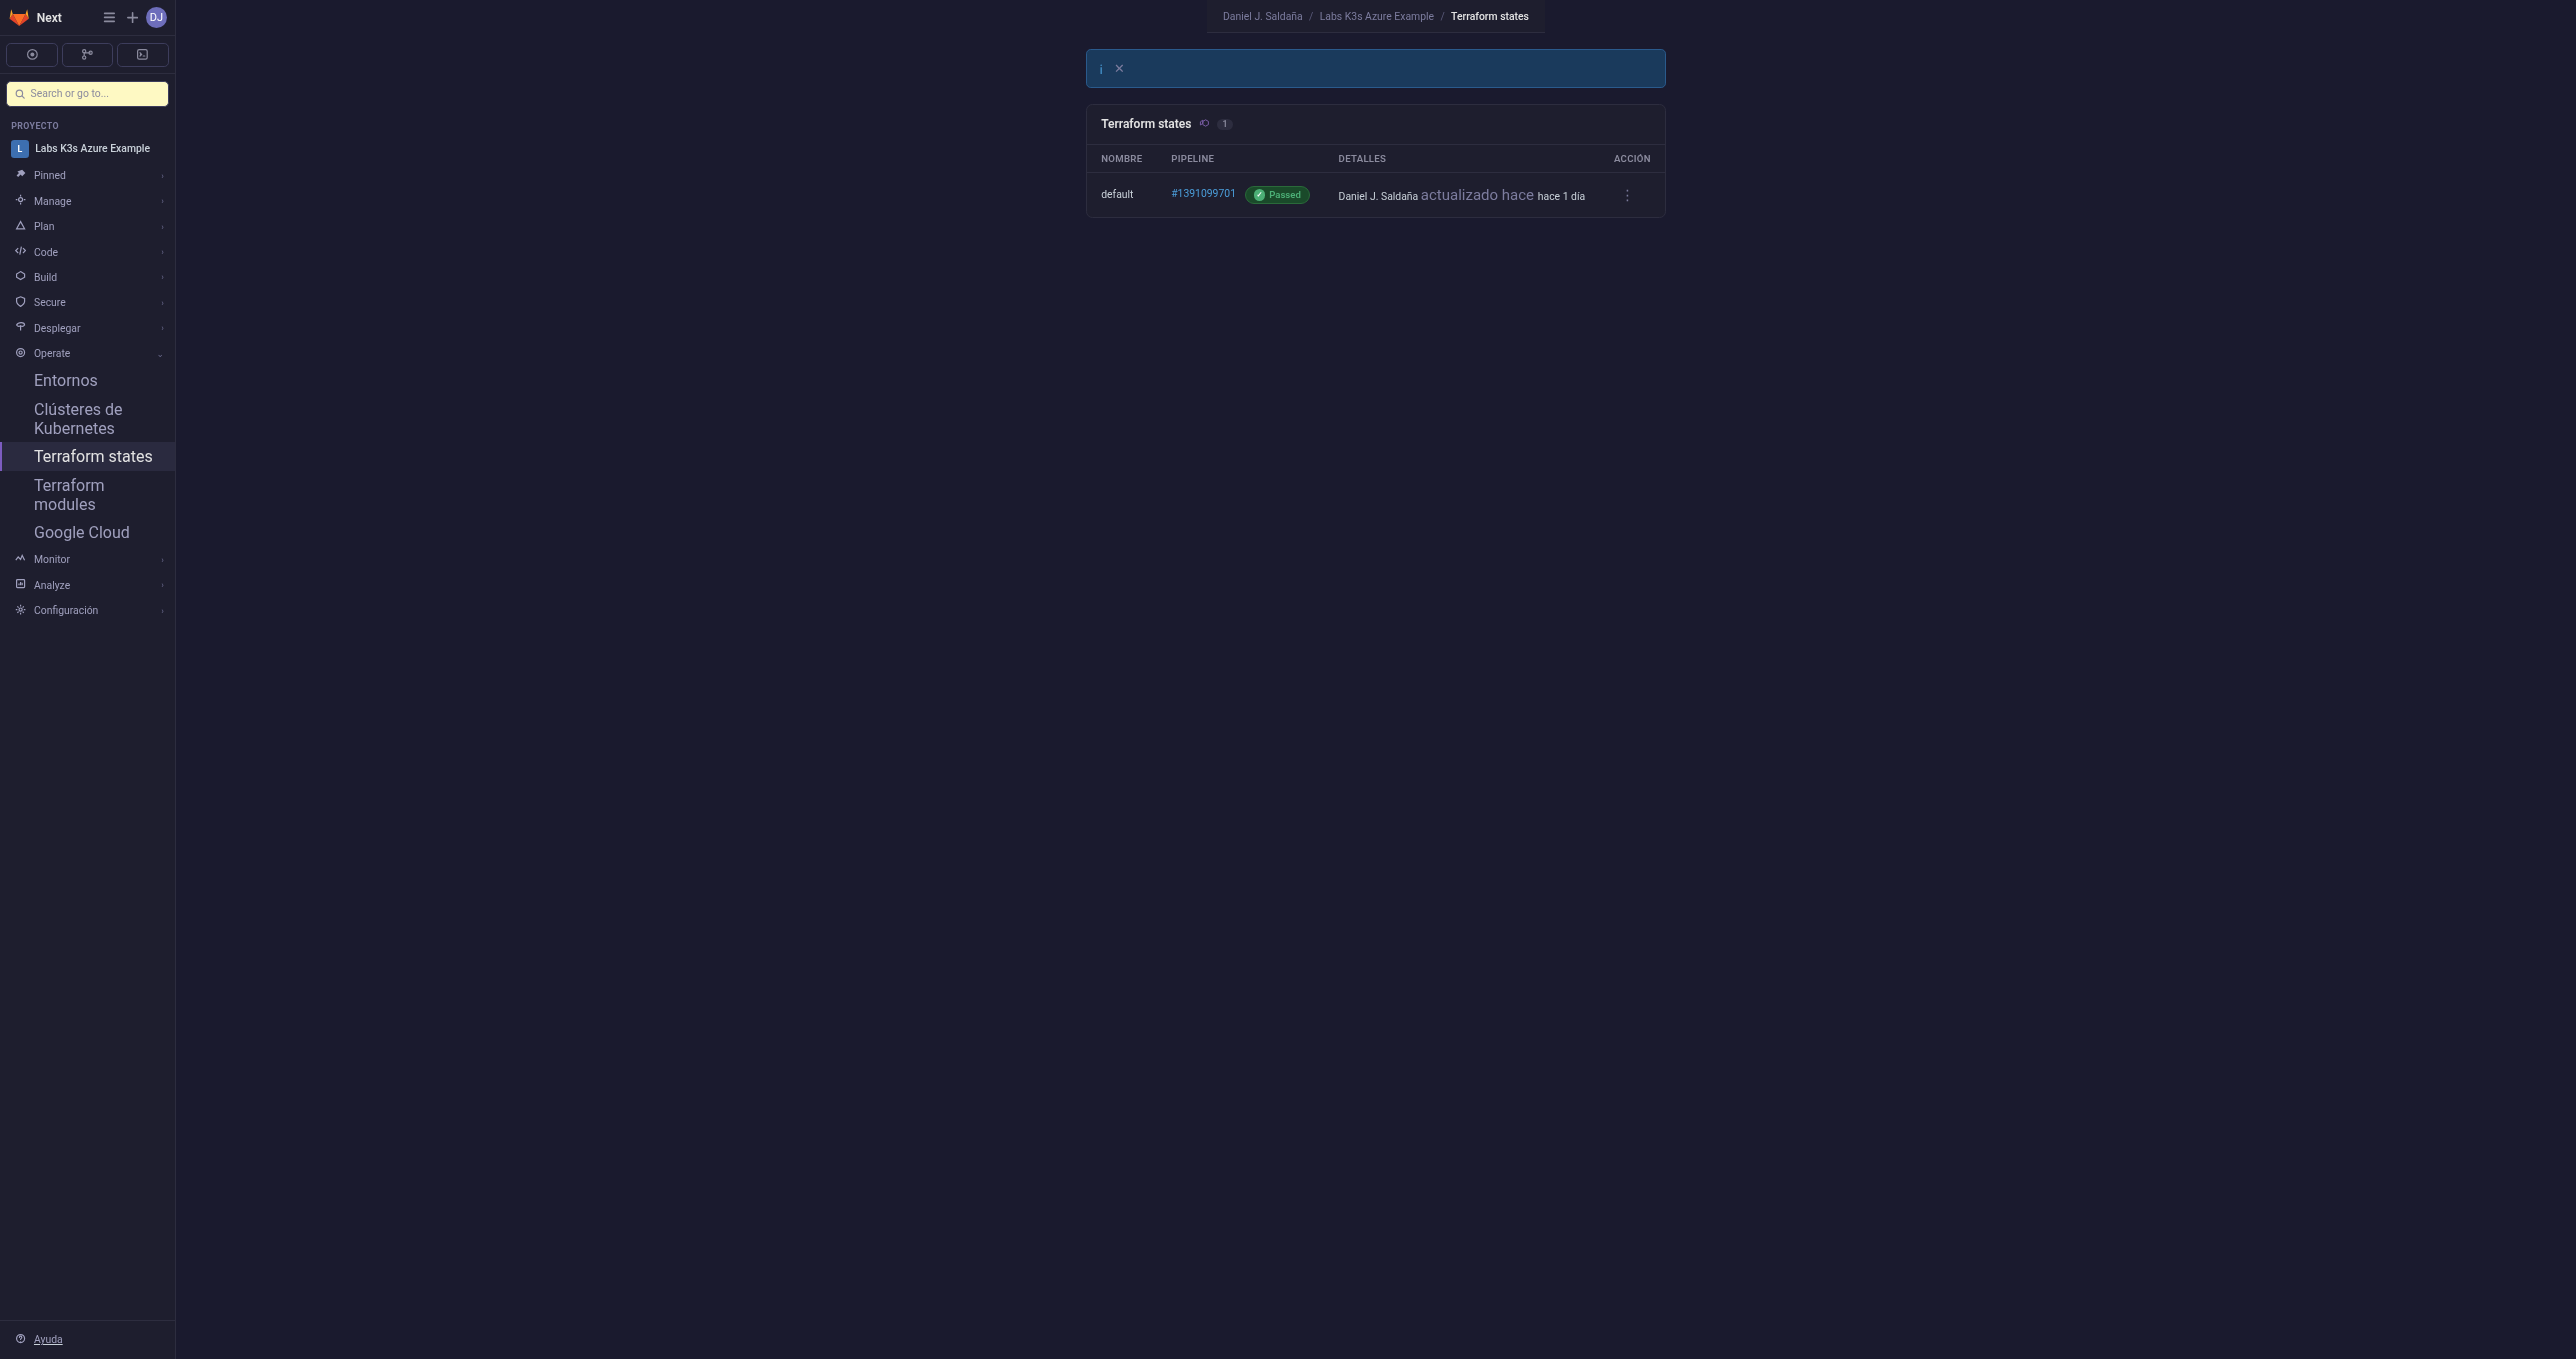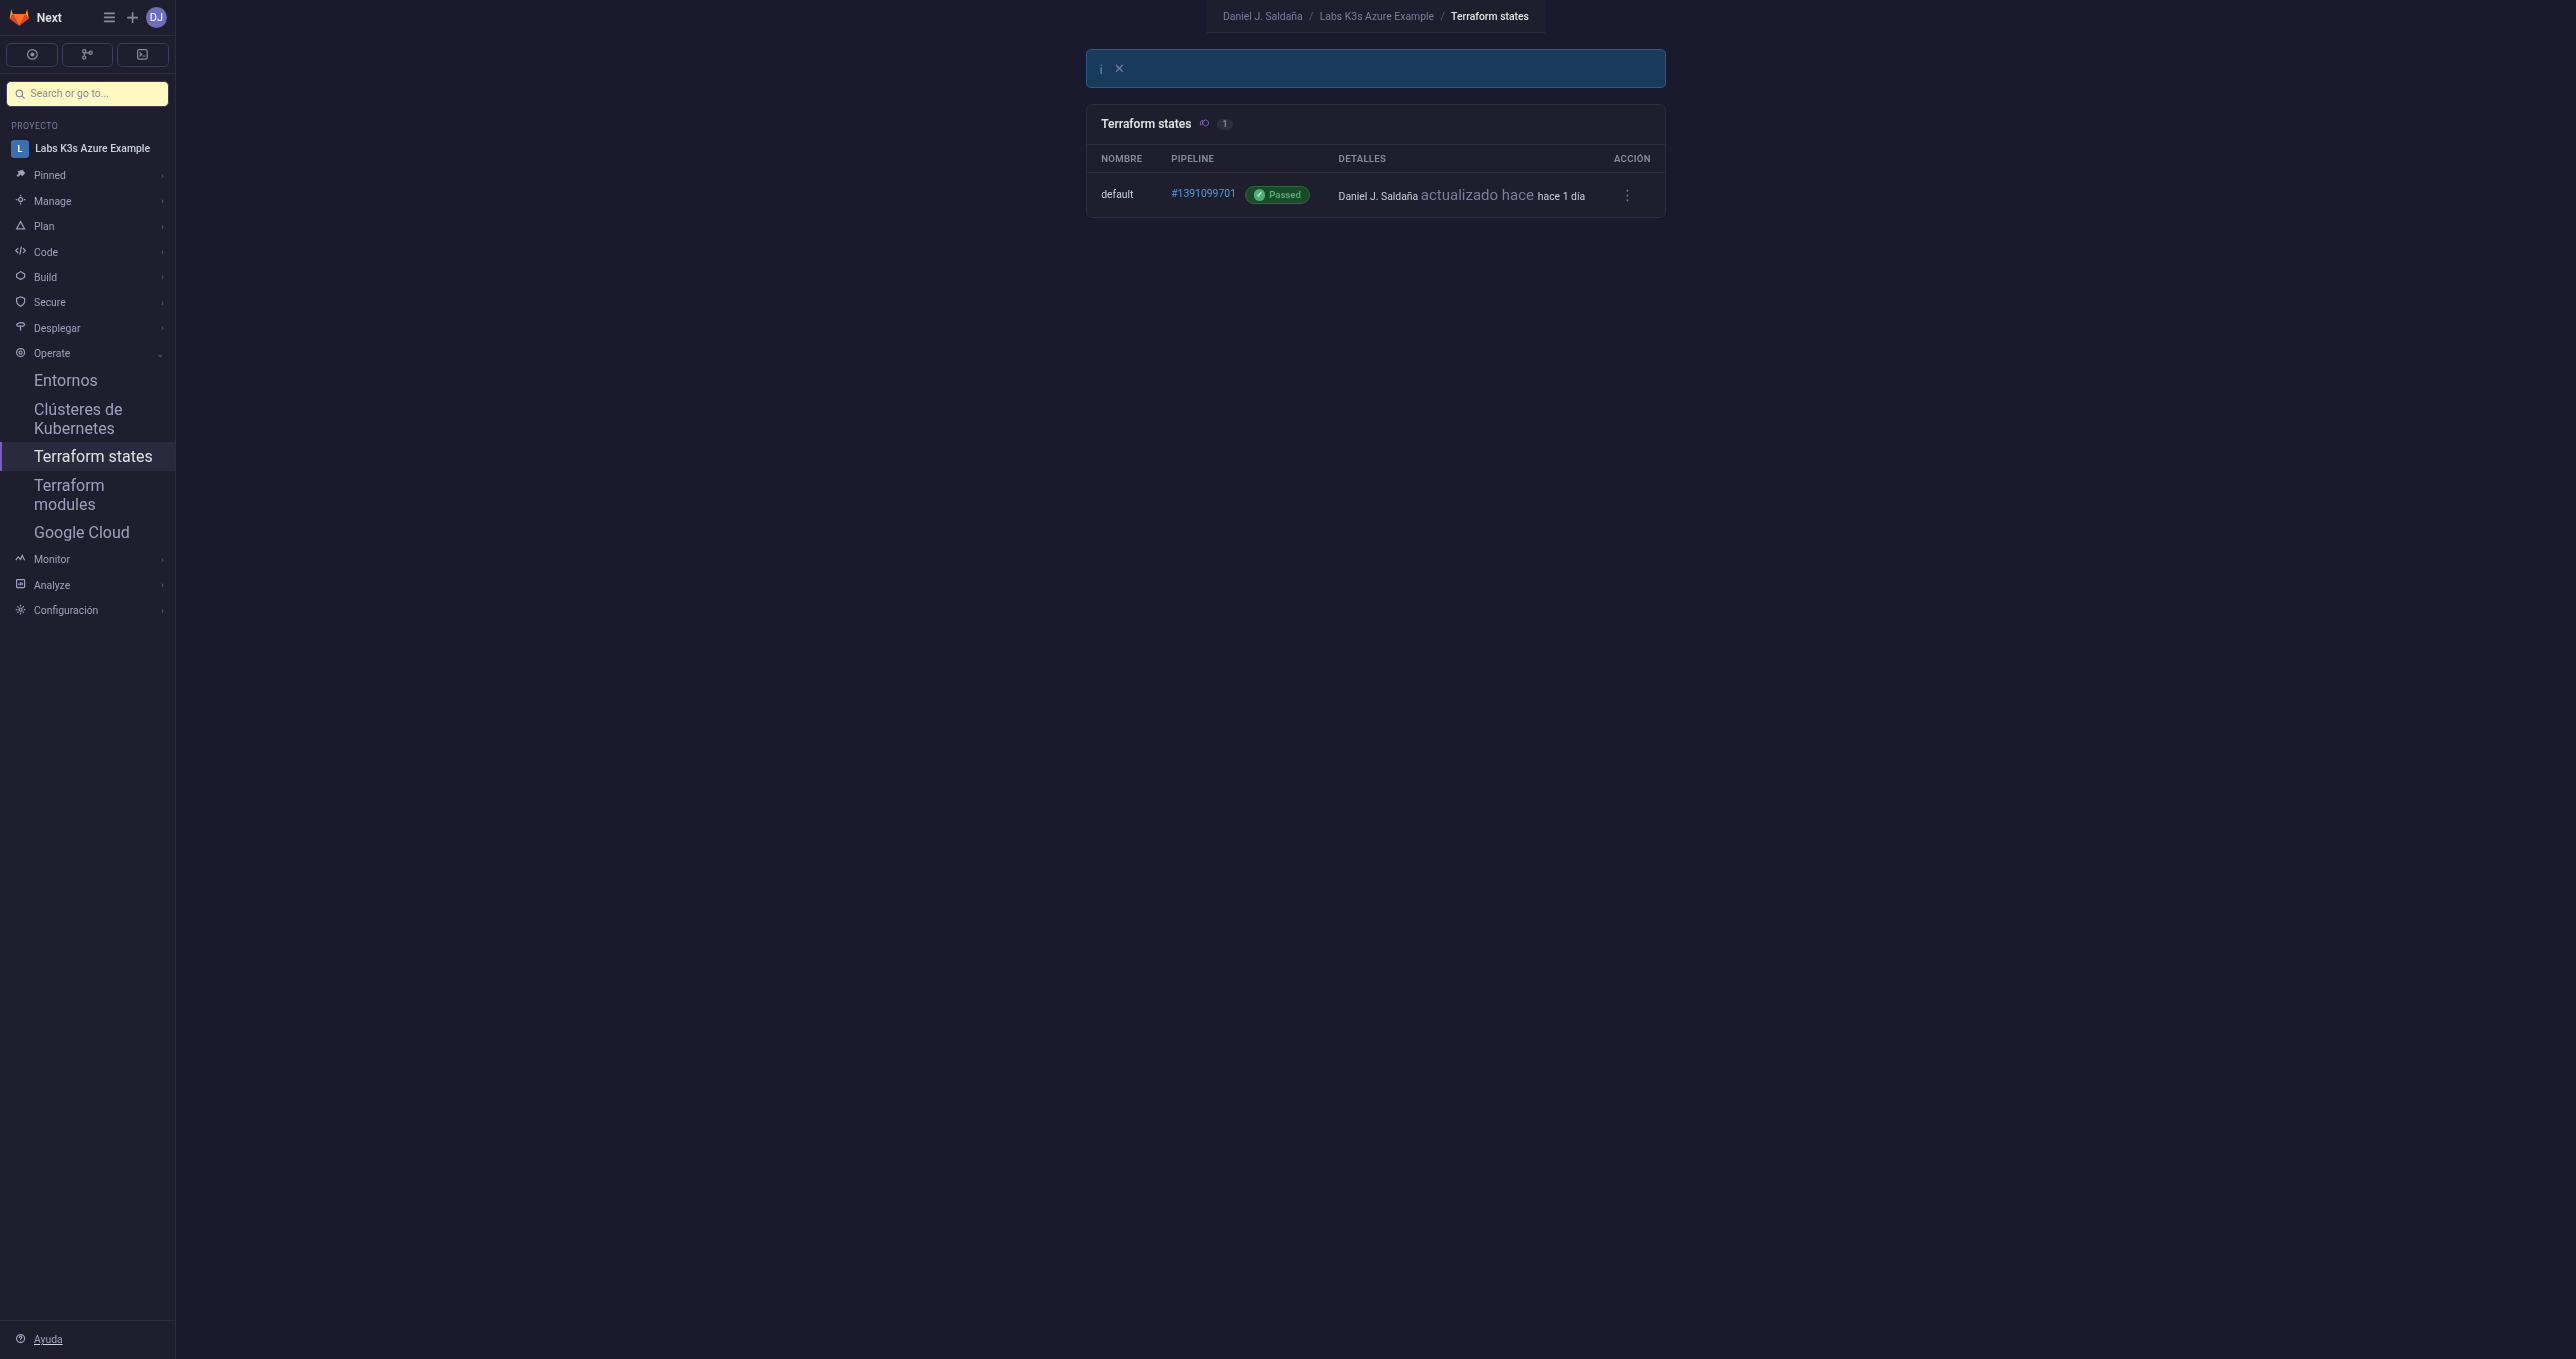--- a/index.html
+++ b/index.html
@@ -108,21 +108,21 @@
       align-items: center;
       gap: 4.8px;
       cursor: pointer;
       color: #8b8b9e;
       font-size: 10.4px;
     }
 
     .proyecto-label {
       padding: 8px 11.2px 3.2px;
       font-size: 8.8px;
-      font-weight: 400;
+      font-weight: 700;
       color: #7c7c9e;
       text-transform: uppercase;
       letter-spacing: 0.4px;
     }
 
     .project-name {
       display: flex;
       align-items: center;
       gap: 6.4px;
       padding: 5.6px 11.2px;

